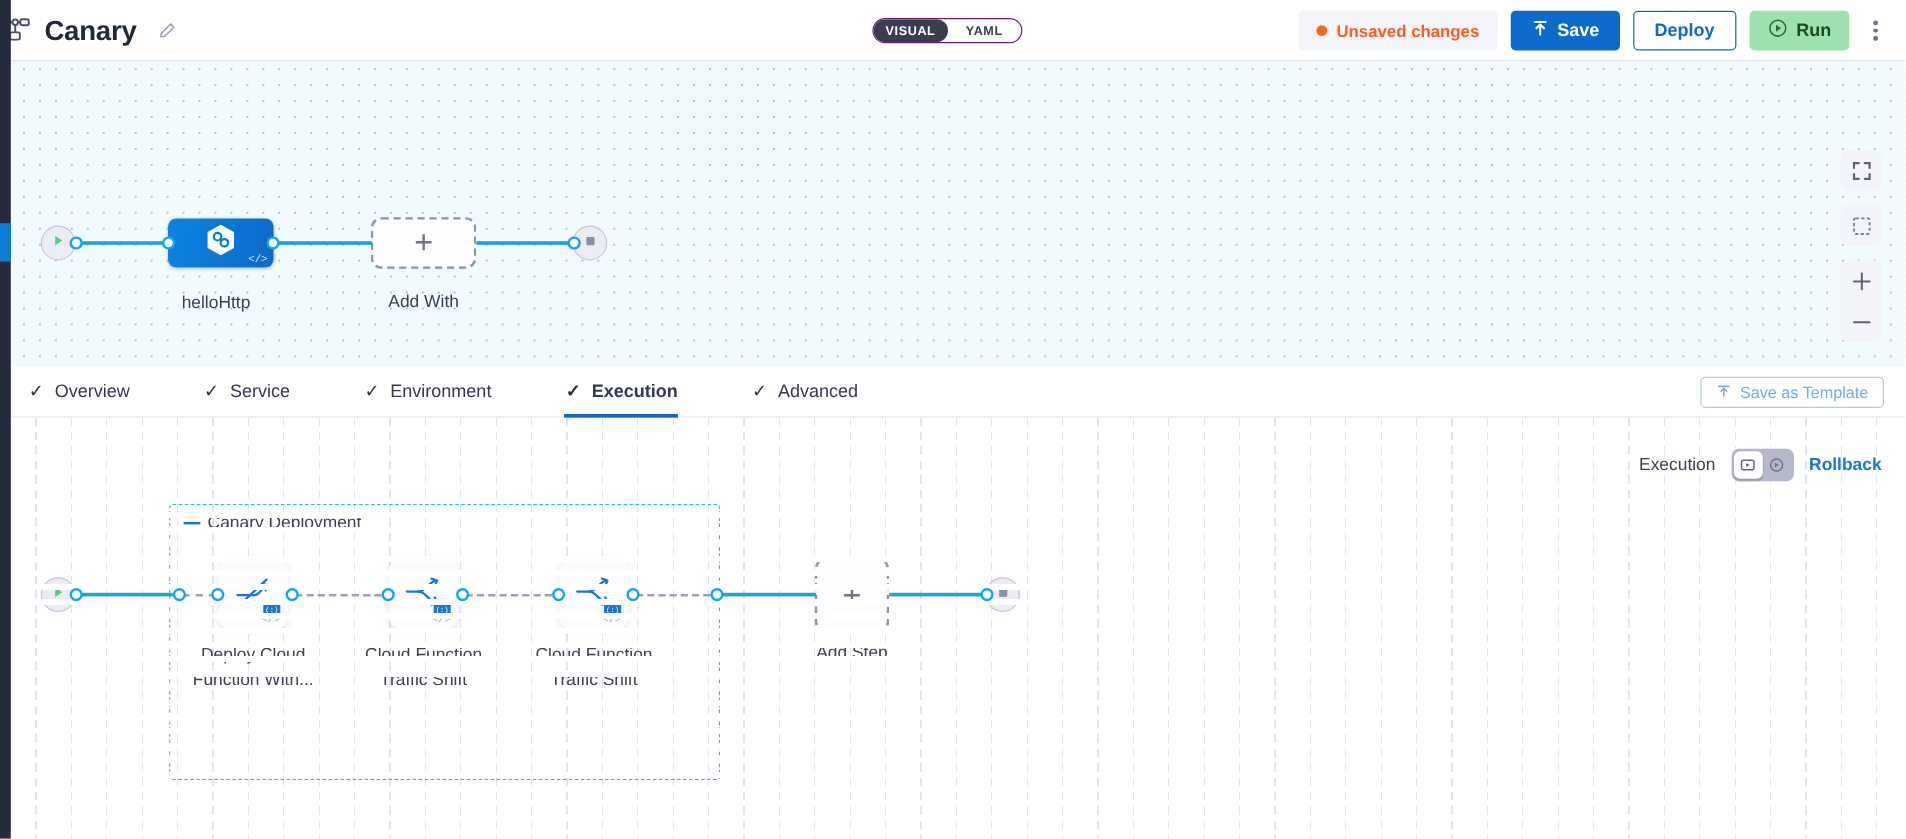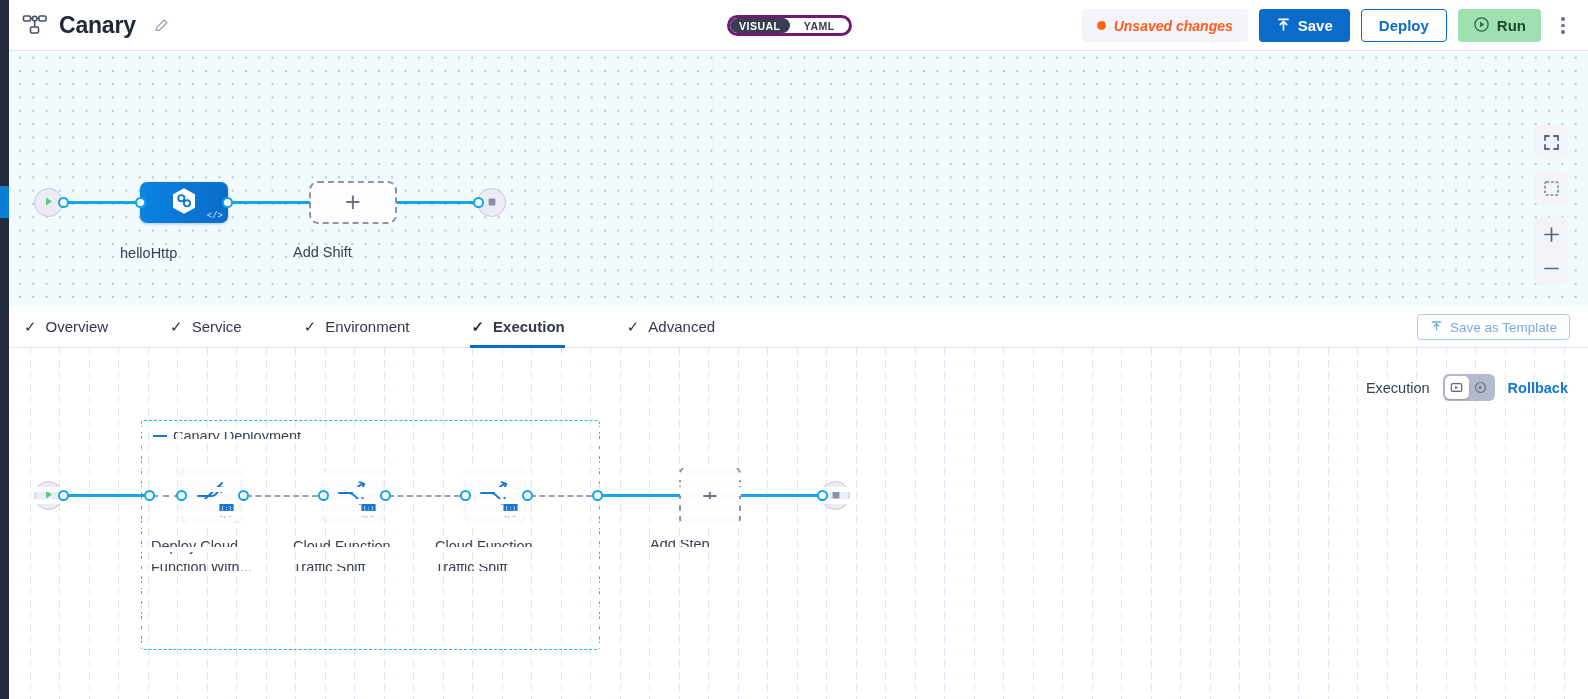--- a/index.html
+++ b/index.html
@@ -20,49 +20,49 @@
     position: absolute; left: 0; top: 186px; width: 9px; height: 32px;
     background: #0b7fd4;
   }
 
   
   .header {
     position: absolute; left: 0; top: 0; width: 1588px; height: 51px;
     background: #fff; border-bottom: 1px solid #e3e6ef;
     display: flex; align-items: center; z-index: 30;
   }
-  .hdr-left { display: flex; align-items: center; gap: 11px; padding-left: 22px; }
+  .hdr-left { display: flex; align-items: center; gap: 11px; }
   .pipeline-icon { width: 26px; height: 22px; display: block; }
   .pipeline-title {
     font-size: 23px; font-weight: bold; color: #22283b; letter-spacing: -0.2px;
   }
   .pencil-icon { width: 17px; height: 17px; margin-left: 6px; display:block; }
 
   .toggle-wrap {
     position: absolute; left: 727px; top: 15px;
     width: 125px; height: 21px;
-    border: 3px solid #701a75; border-radius: 11px;
+    border: 1px solid #701a75; border-radius: 11px;
     background: #fff; display: flex; align-items: center;
     overflow: hidden;
   }
   .toggle-seg {
     flex: 1; height: 100%; display: flex; align-items: center; justify-content: center;
     font-size: 10.5px; font-weight: bold; letter-spacing: 0.5px;
   }
   .toggle-seg.on { background: #383d51; color: #fff; border-radius: 11px; }
   .toggle-seg.off { color: #383d51; text-align: right; }
 
   .hdr-right {
     position: absolute; right: 14px; top: 9px;
     display: flex; align-items: center; gap: 11px;
   }
   .unsaved {
     height: 33px; background: #f4f5fa; border-radius: 4px;
     display: flex; align-items: center; gap: 8px; padding: 0 15px;
-    color: #ff5c1a; font-size: 14px; font-weight: bold; font-style: italic;
+    color: #ff5c1a; font-size: 14px; font-weight: bold;
   }
   .dot-orange { width: 9px; height: 9px; border-radius: 50%; background: #ff6812; }
   .btn {
     height: 33px; border-radius: 4px; display: flex; align-items: center;
     justify-content: center; gap: 7px; font-size: 15px; font-weight: bold;
     padding: 0 17px; cursor: pointer; white-space: nowrap;
   }
   .btn-save { background: #0b6bcb; color: #fff; }
   .btn-discard { background: #fff; color: #0b6bcb; border: 1px solid #0b6bcb; }
   .btn-run { background: #9fe0b0; color: #1c4a2b; padding: 16px 15px; }
@@ -181,21 +181,21 @@
     position: absolute; right: 6px; bottom: 3px; font-size: 9px;
     color: #9aa1b4; font-family: "Liberation Mono", monospace;
   }
   .dashed-node {
     position: absolute; border: 2px dashed #8e94a8; border-radius: 9px;
     background: #fdfdff; display: flex; align-items: center; justify-content: center;
     cursor: pointer;
   }
   .plus-glyph { font-size: 27px; color: #6d7386; font-weight: 300; line-height: 1; }
   .node-label {
-    position: absolute; font-size: 14.5px; color: #3b4052;
+    position: absolute; text-align: center; font-size: 14.5px; color: #3b4052;
     line-height: 1.45;
   }
   .step-node {
     position: absolute; width: 58px; height: 58px; border-radius: 10px;
     background: #fcfcfe; box-shadow: 0 1px 5px rgba(40,60,110,.13);
     display: flex; align-items: center; justify-content: center; cursor: pointer;
   }
   .hex-badge {
     position: absolute; right: 6px; bottom: 10px; width: 16px; height: 16px;
   }
@@ -307,21 +307,21 @@
       <span class="code-badge">&lt;/&gt;</span>
     </div>
     <div class="port" style="left:222px; top:146px;"></div>
     <div class="node-label" style="left:120px; top:192px; width:120px;">helloHttp</div>
 
     <div class="edge" style="left:230px; top:150px; width:80px;"></div>
 
     <div class="dashed-node" style="left:309px; top:130px; width:88px; height:43px;">
       <span class="plus-glyph">+</span>
     </div>
-    <div class="node-label" style="left:293px; top:191px; width:120px;">Add Shift</div>
+    <div class="node-label" style="left:293px; top:191px; width:120px;">Add With</div>
 
     <div class="edge" style="left:397px; top:150px; width:83px;"></div>
     <div class="port" style="left:473px; top:146px;"></div>
 
     <div class="term-circle" style="left:477px; top:137px;">
       <span>
         <svg width="12" height="12" viewBox="0 0 12 12">
             <rect x="2.6" y="2.6" width="6.8" height="6.8" rx="1" fill="#8a90a6"></rect>
           </svg>
       </span>

